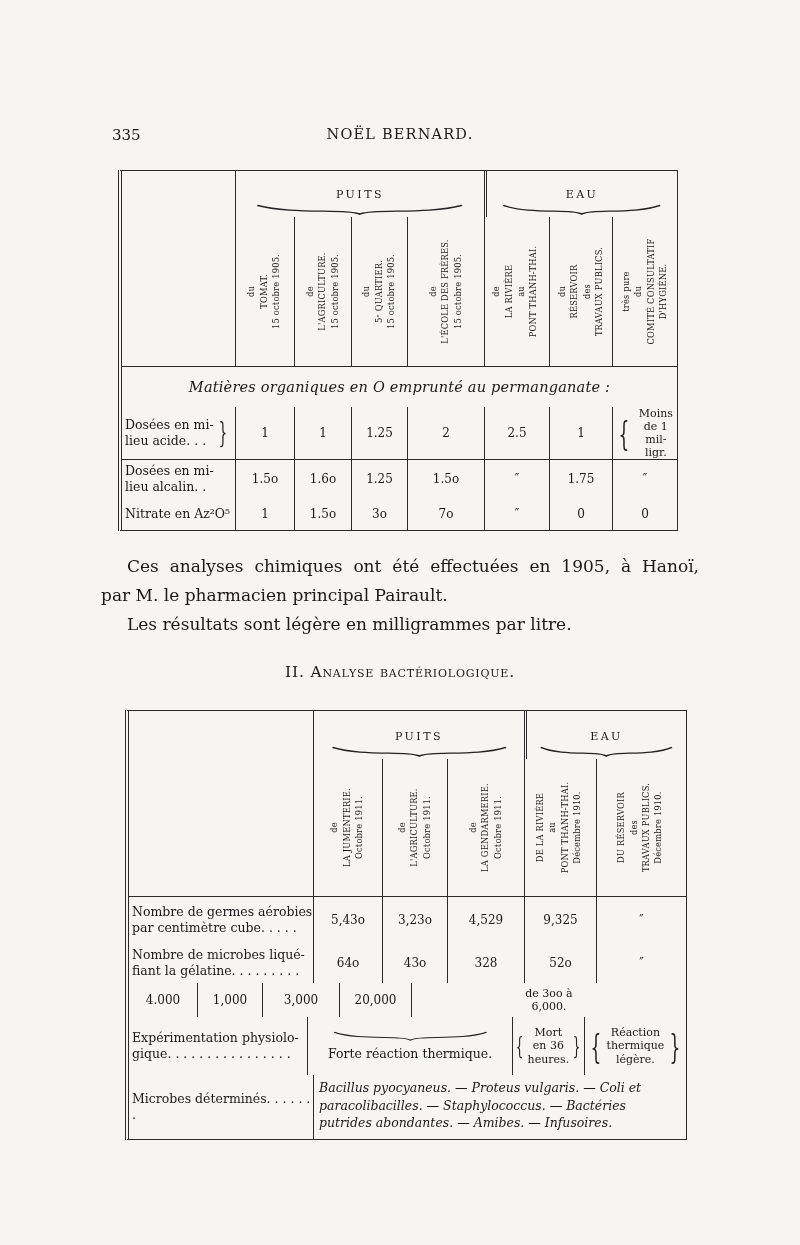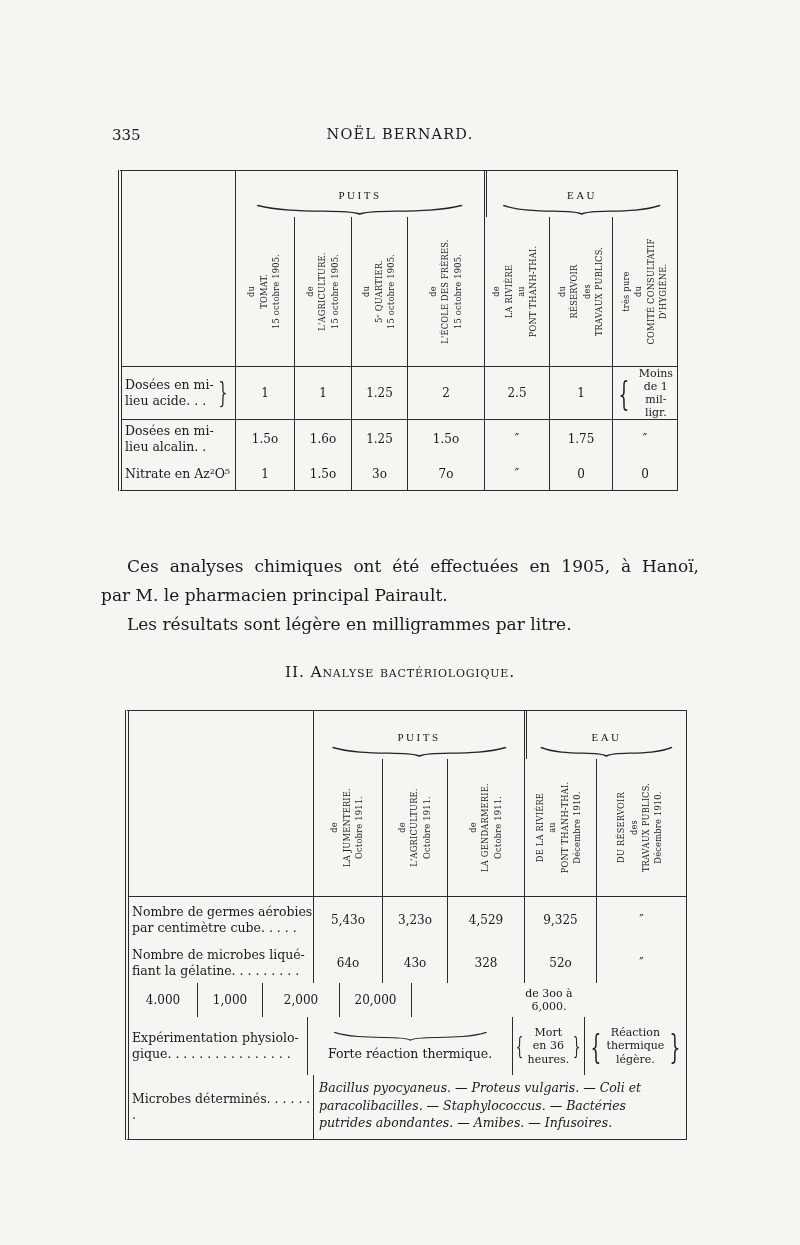--- a/index.html
+++ b/index.html
@@ -17,21 +17,21 @@
   .t2 { left: 125px; top: 710px; width: 562px; }
 
   .thead { border-bottom: 1px solid #2b2b2b; }
   .groups { display: flex; }
   .t1 .groups { height: 46px; }
   .t2 .groups { height: 48px; }
   .gspacer { border-right: 1px solid #2b2b2b; }
   .t1 .gspacer { width: 114px; }
   .t2 .gspacer { width: 185px; }
   .grpbox { display: flex; flex-direction: column; align-items: center; justify-content: flex-end; padding-bottom: 2px; }
-  .glabel { font-size: 11px; letter-spacing: 2.5px; margin-bottom: 3px; font-family: Liberation Serif, serif; }
+  .glabel { font-size: 11px; letter-spacing: 2.5px; margin-bottom: 3px; }
   .bracesvg { height: 11px; display: block; width: 86%; }
   .bracesvg path { fill: none; stroke: #232323; stroke-width: 1.3; }
   .grp { border-left: 3px double #2b2b2b; }
 
   .rot { display: flex; }
   .t1 .rot { height: 149px; }
   .t2 .rot { height: 137px; }
   .rspacer { border-right: 1px solid #2b2b2b; }
   .t1 .rspacer { width: 114px; }
   .t2 .rspacer { width: 185px; }
@@ -140,20 +140,21 @@
           </div>
         <div class="rc" style="flex:1">
             <div class="rci" style="height:63px">très pure
 du
 COMITÉ CONSULTATIF
 D'HYGIÈNE.</div>
           </div>
       </div>
     </div>
 
+    <div class="sect">Matières organiques en O emprunté au permanganate :</div>
 
     <div class="drow r1">
       <div class="lbl">
         <span class="lbltext">Dosées en mi-
 lieu acide. . .</span>
         <span class="brc brc28">}</span>
       </div>
       <div class="dcell nb" style="width:58px">1</div>
       <div class="dcell" style="width:57px">1</div>
       <div class="dcell" style="width:56px">1.25</div>
@@ -273,21 +274,21 @@
       <div class="dcell nb" style="width:68px">64o</div>
       <div class="dcell" style="width:65px">43o</div>
       <div class="dcell" style="width:77px">328</div>
       <div class="dcell grp" style="width:72px">52o</div>
       <div class="dcell" style="flex:1">″</div>
     </div>
 
     <div class="drow r3">
       <div class="dcell nb" style="width:68px">4.000</div>
       <div class="dcell" style="width:65px">1,000</div>
-      <div class="dcell" style="width:77px">2,000</div>
+      <div class="dcell" style="width:77px">3,000</div>
       <div class="dcell grp" style="width:72px">20,000</div>
       <div class="dcell sml" style="flex:1">de 3oo à
 6,000.</div>
     </div>
 
     <div class="drow r4">
       <div class="lbl">
           <span class="lbltext">Expérimentation physiolo-
 gique. . . . . . . . . . . . . . . .</span>
         </div>

